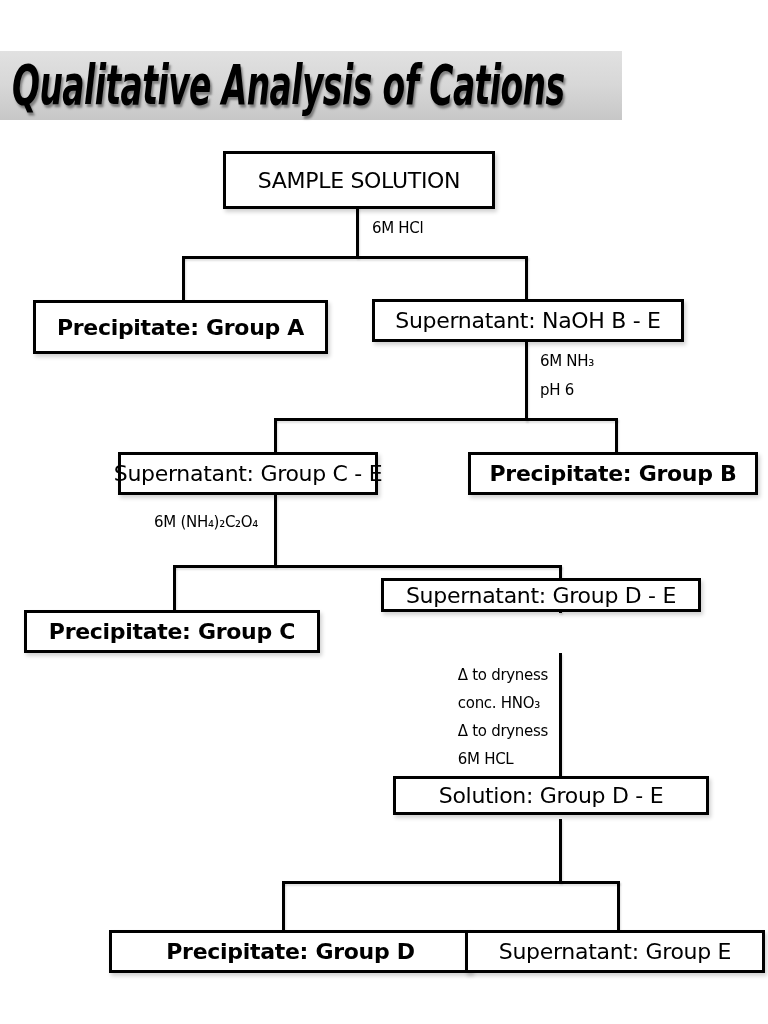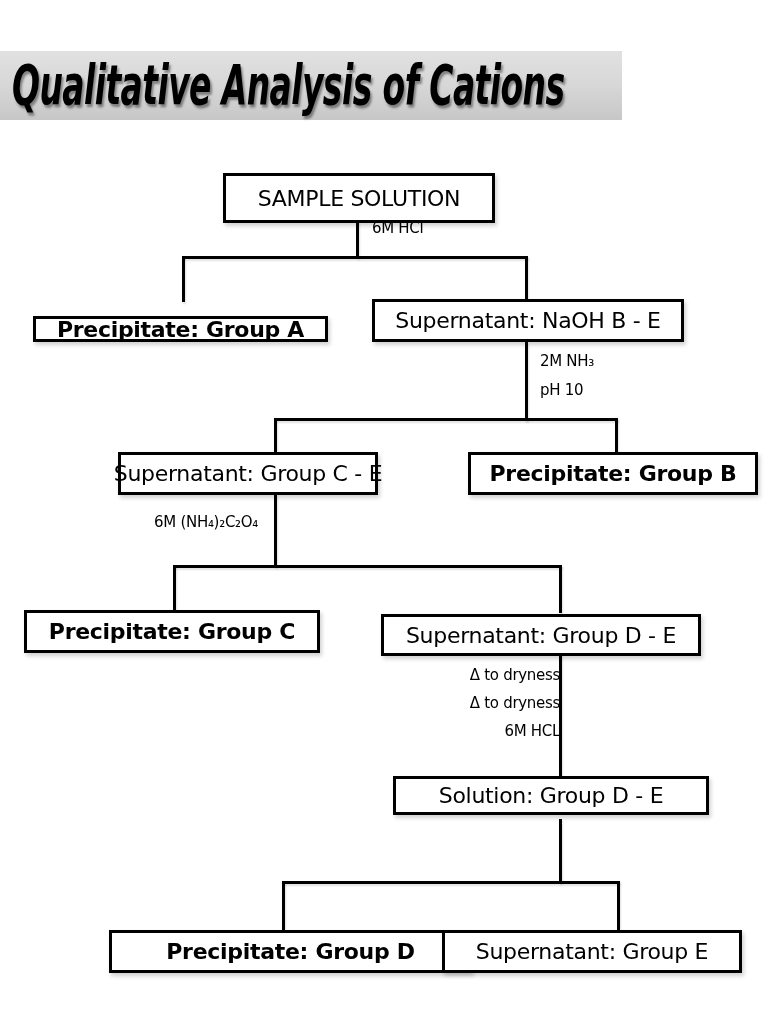--- a/index.html
+++ b/index.html
@@ -31,21 +31,21 @@
   .vline, .hline {
     position:absolute; background:#000;
     box-shadow:1px 2px 2px rgba(0,0,0,0.12);
   }
   .vline { width:3px; }
   .hline { height:3px; }
   .reagent {
     position:absolute; font-size:15px; letter-spacing:-0.3px;
     white-space:nowrap; line-height:28px;
   }
-  .reagent.right { text-align:right; }
+  .reagent.right { }
 </style>
 </head>
 <body>
 
 <div class="page">
 
   <div class="title-bar">
     <h1 class="title">Qualitative Analysis of Cations</h1>
   </div>
 
@@ -64,40 +64,41 @@
   <div class="vline" style="left:173px;top:565px;height:48px"></div>
   <div class="vline" style="left:559px;top:565px;height:48px"></div>
 
   <div class="vline" style="left:559px;top:653px;height:126px"></div>
   <div class="vline" style="left:559px;top:819px;height:64px"></div>
   <div class="hline" style="left:282px;top:881px;width:338px"></div>
   <div class="vline" style="left:282px;top:881px;height:51px"></div>
   <div class="vline" style="left:617px;top:881px;height:51px"></div>
 
   <div class="reagent" style="left:372px;top:214px">6M HCl</div>
-  <div class="reagent" style="left:540px;top:347px">2M NH₃</div>
-  <div class="reagent" style="left:540px;top:376px">pH 10</div>
+  <div class="reagent" style="left:540px;top:347px">6M NH₃</div>
+  <div class="reagent" style="left:540px;top:376px">pH 6</div>
   <div class="reagent right" style="right:510px;top:508px">6M (NH₄)₂C₂O₄</div>
 
-  <div class="reagent right" style="right:208px;top:661px">
+  <div class="reagent right" style="right:220px;top:661px">
     <div>Δ to dryness</div>
+    <div>conc. HNO₃</div>
     <div>Δ to dryness</div>
     <div>6M HCL</div>
   </div>
 
 
-  <div class="node" style="left:223px;top:173px;width:272px;height:50px">SAMPLE SOLUTION</div>
+  <div class="node" style="left:223px;top:151px;width:272px;height:58px">SAMPLE SOLUTION</div>
 
-  <div class="node bold" style="left:33px;top:316px;width:295px;height:26px">Precipitate: Group A</div>
+  <div class="node bold" style="left:33px;top:300px;width:295px;height:54px">Precipitate: Group A</div>
   <div class="node" style="left:372px;top:299px;width:312px;height:43px">Supernatant: NaOH B - E</div>
 
   <div class="node" style="left:118px;top:452px;width:260px;height:43px">Supernatant: Group C - E</div>
   <div class="node bold" style="left:24px;top:610px;width:296px;height:43px">Precipitate: Group C</div>
 
   <div class="node bold" style="left:468px;top:452px;width:290px;height:43px">Precipitate: Group B</div>
-  <div class="node" style="left:381px;top:614px;width:320px;height:42px">Supernatant: Group D - E</div>
+  <div class="node" style="left:381px;top:578px;width:320px;height:34px">Supernatant: Group D - E</div>
 
   <div class="node" style="left:393px;top:776px;width:316px;height:39px">Solution: Group D - E</div>
 
   <div class="node bold" style="left:109px;top:930px;width:363px;height:43px">Precipitate: Group D</div>
-  <div class="node" style="left:442px;top:930px;width:300px;height:43px">Supernatant: Group E</div>
+  <div class="node" style="left:465px;top:930px;width:300px;height:43px">Supernatant: Group E</div>
 
 </div>
 
 </body></html>

